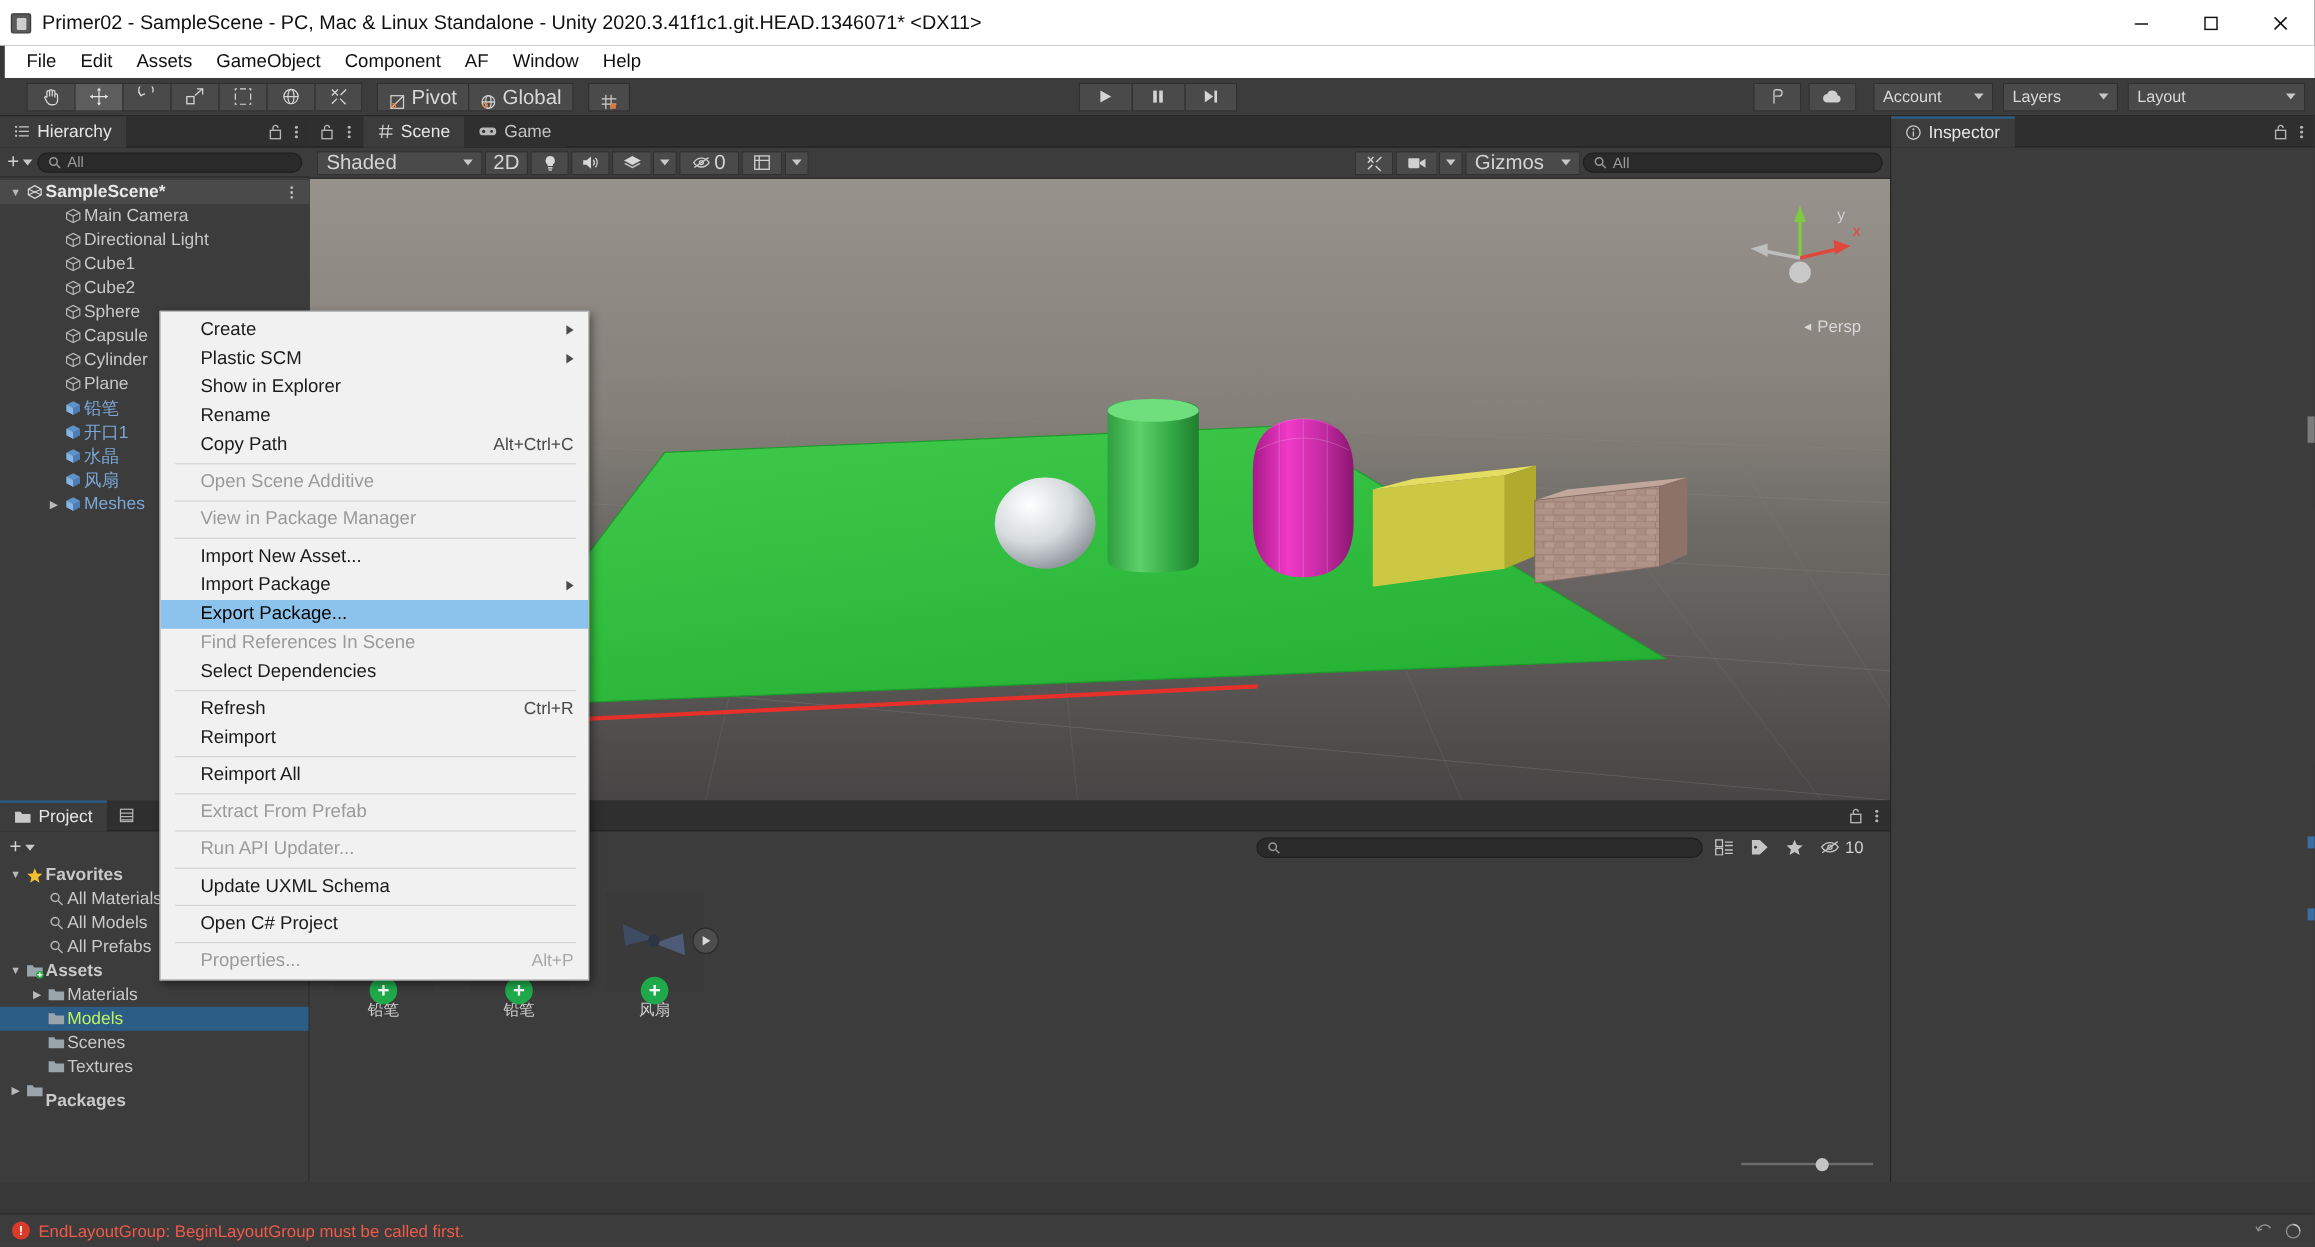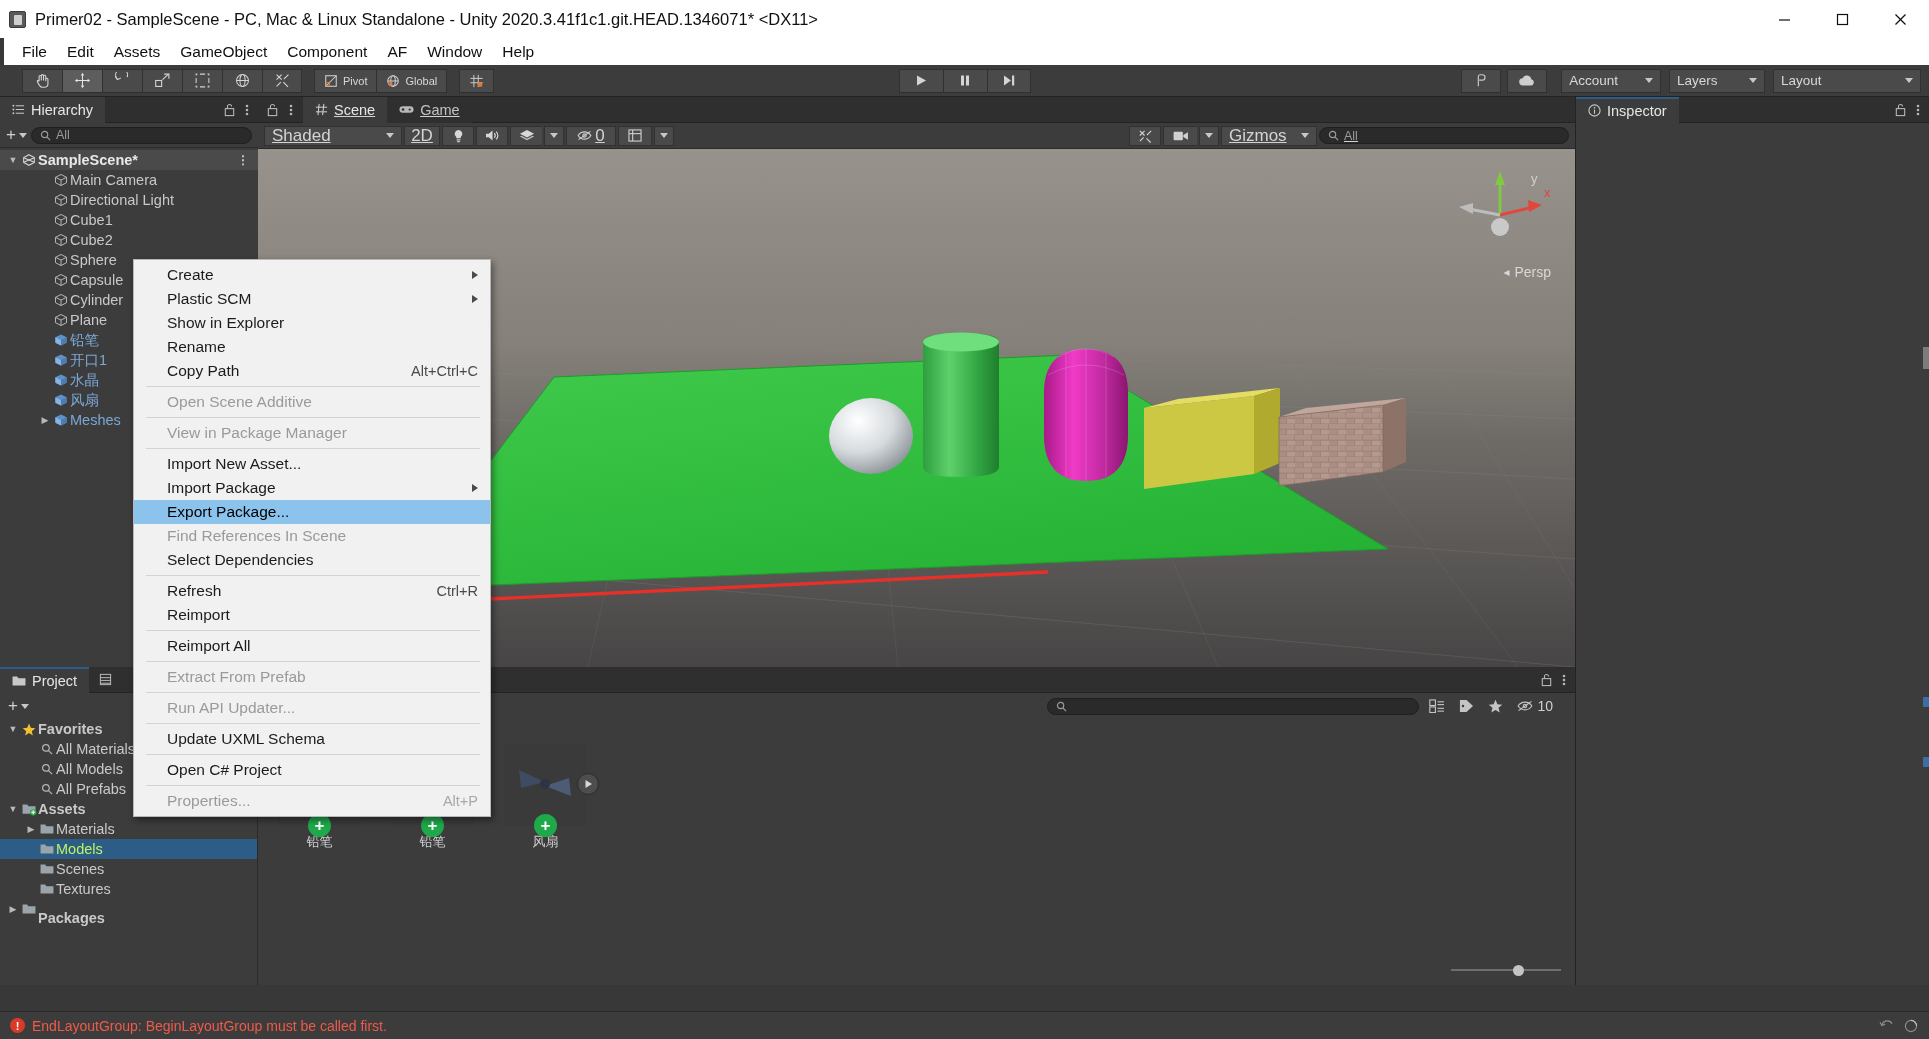--- a/index.html
+++ b/index.html
@@ -53,23 +53,23 @@
   }
   .tb-group { display:flex; align-items:center; }
   .tb-btn {
     width:40px; height:24px; margin:0 0px; display:flex; align-items:center; justify-content:center;
     background:#4a4a4a; border:1px solid #303030; border-right:none;
   }
   .tb-group .tb-btn:last-child { border-right:1px solid #303030; }
   .tb-btn.active { background:#5d5d5d; }
   .tb-sep { width:12px; }
   .tb-pill {
-    height:24px; display:flex; align-items:center; gap:5px;
+    height:24px; display:flex; align-items:flex-end; gap:5px;
     background:#4a4a4a; border:1px solid #303030; padding:0 9px;
-    font-size:11px; color:#d8d8d8; white-space:nowrap;
+    font-size:17px; color:#d8d8d8; white-space:nowrap;
   }
   .tb-pill.nb-right{ border-right:none; }
   .play-group { position:absolute; left:50%; transform:translateX(-50%); display:flex; }
   .play-btn {
     width:44px; height:24px; background:#4a4a4a; border:1px solid #303030; border-right:none;
     display:flex; align-items:center; justify-content:center;
   }
   .play-group .play-btn:last-child{ border-right:1px solid #303030; }
   .tb-right { margin-left:auto; display:flex; align-items:center; padding-right:8px; gap:0; }
   .dd {
@@ -134,21 +134,21 @@
   .prefab-badge {
     position:absolute; left:30px; bottom:-11px; width:23px; height:23px; border-radius:50%;
     background:#1fa94b; display:flex; align-items:center; justify-content:center;
     color:#fff; font-size:17px; line-height:1; font-weight:bold;
   }
   .p-slider { position:absolute; right:14px; bottom:8px; width:110px; height:14px; display:flex; align-items:center; }
   .p-slider-track { width:100%; height:2px; background:#6e6e6e; }
   .p-slider-knob { position:absolute; left:56%; width:11px; height:11px; border-radius:50%; background:#c4c4c4; }
 
   
-  #scene { left:258px; top:97px; width:1317px; height:570px; background:#3c3c3c;text-decoration:underline; }
+  #scene { left:258px; top:97px; width:1317px; height:570px; background:#3c3c3c; }
   .scene-toolbar { height:26px; background:#3c3c3c; display:flex; align-items:center; gap:2px; padding:0 6px; border-bottom:1px solid #2b2b2b;}
   .sc-btn { height:20px; background:#4a4a4a; border:1px solid #313131; display:flex; align-items:center; justify-content:center; gap:4px; padding:0 7px; font-size:17px; color:#d4d4d4;}
   .sc-shaded { width:138px; justify-content:space-between; }
   .sc-right { margin-left:auto; display:flex; align-items:center; gap:2px;}
   .sc-gizmo { width:96px; justify-content:space-between; }
   .sc-search { width:250px; height:17px; background:#2a2a2a; border:1px solid #1f1f1f; border-radius:9px; display:flex; align-items:center; padding:0 8px; gap:5px; font-size:12.5px; color:#9a9a9a;}
 
   .viewport { position:absolute; left:0; top:52px; right:0; bottom:0; overflow:hidden; }
 
   

